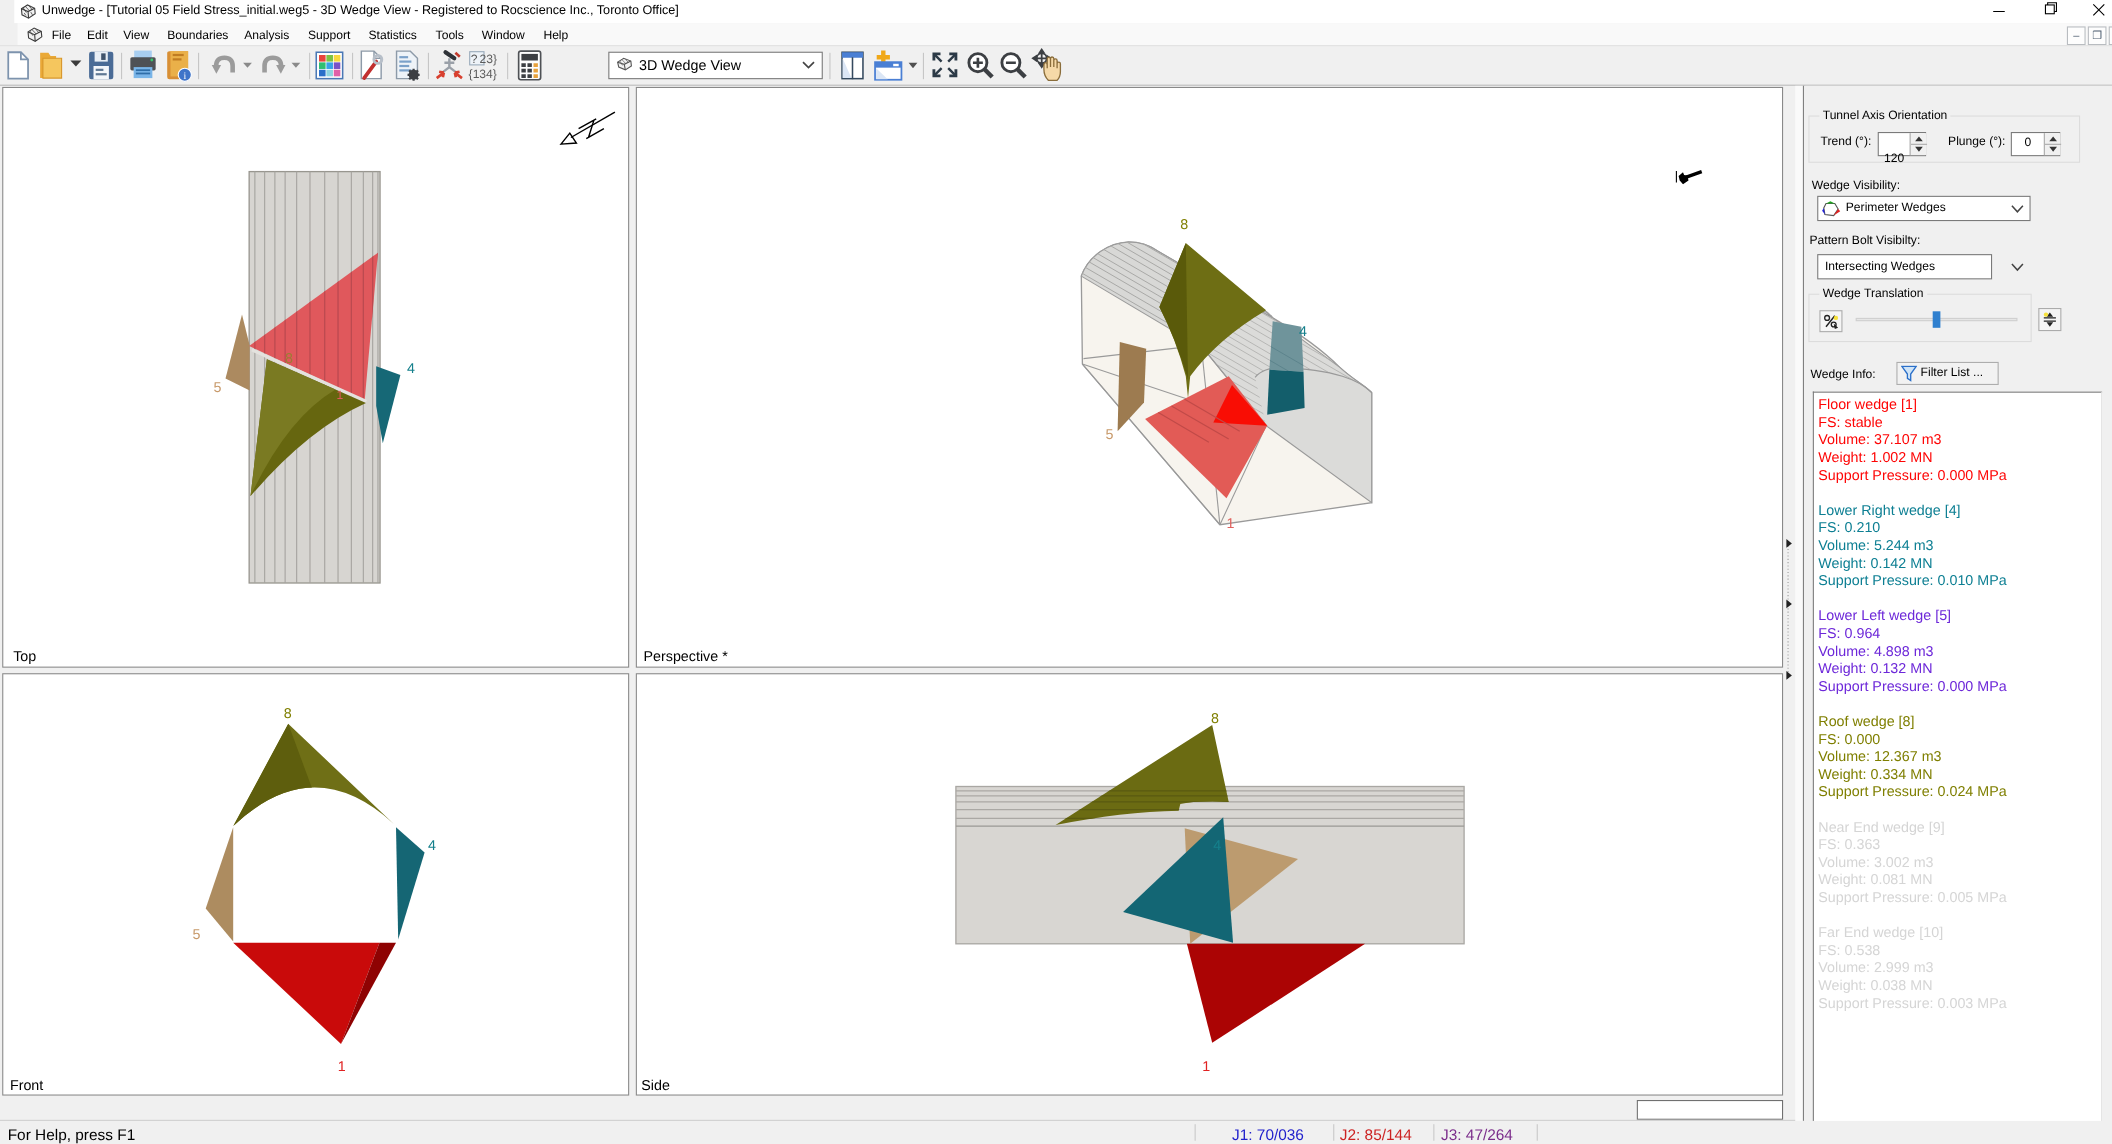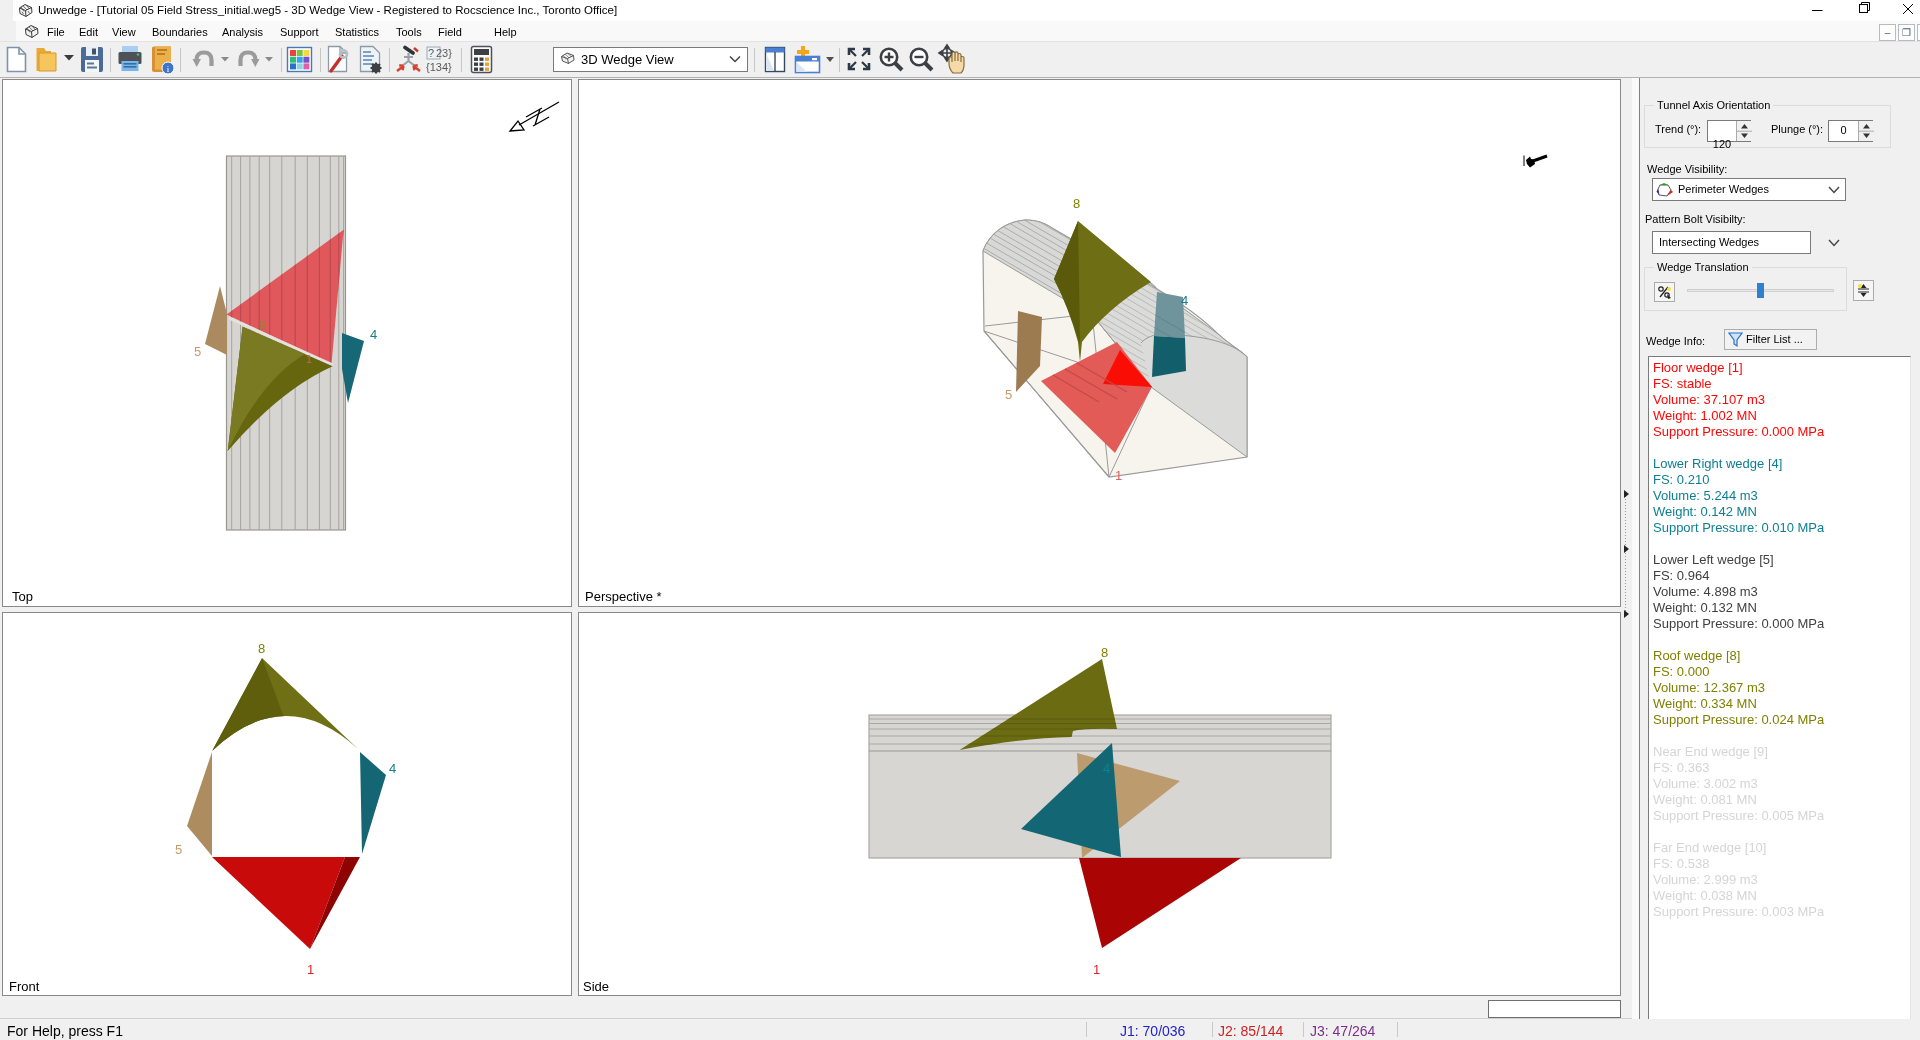--- a/index.html
+++ b/index.html
@@ -66,21 +66,21 @@
       </g>
     </svg>
     <div class="menuitem" style="left:31px">File</div>
     <div class="menuitem" style="left:63px">Edit</div>
     <div class="menuitem" style="left:96px">View</div>
     <div class="menuitem" style="left:136px">Boundaries</div>
     <div class="menuitem" style="left:206px">Analysis</div>
     <div class="menuitem" style="left:264px">Support</div>
     <div class="menuitem" style="left:319px">Statistics</div>
     <div class="menuitem" style="left:380px">Tools</div>
-    <div class="menuitem" style="left:422px">Field</div>
+    <div class="menuitem" style="left:422px">Window</div>
     <div class="menuitem" style="left:478px">Help</div>
     <div class="mdibtn" style="left:1863px">–</div>
     <div class="mdibtn" style="left:1882px">❐</div>
     <div class="mdibtn" style="left:1901px">✕</div>
   </div>
 
   <div class="abs" id="toolbar">
     <svg class="abs" style="left:0;top:0" width="1000" height="35" viewBox="0 0 1000 35">
 
       <g transform="translate(6,5)">
@@ -514,21 +514,21 @@
 Volume: 37.107 m3
 Weight: 1.002 MN
 Support Pressure: 0.000 MPa</span>
 
 <span style="color:#0d7f93">Lower Right wedge [4]
 FS: 0.210
 Volume: 5.244 m3
 Weight: 0.142 MN
 Support Pressure: 0.010 MPa</span>
 
-<span style="color:#404040">Lower Left wedge [5]
+<span style="color:#6d28d9">Lower Left wedge [5]
 FS: 0.964
 Volume: 4.898 m3
 Weight: 0.132 MN
 Support Pressure: 0.000 MPa</span>
 
 <span style="color:#7f7f00">Roof wedge [8]
 FS: 0.000
 Volume: 12.367 m3
 Weight: 0.334 MN
 Support Pressure: 0.024 MPa</span>

